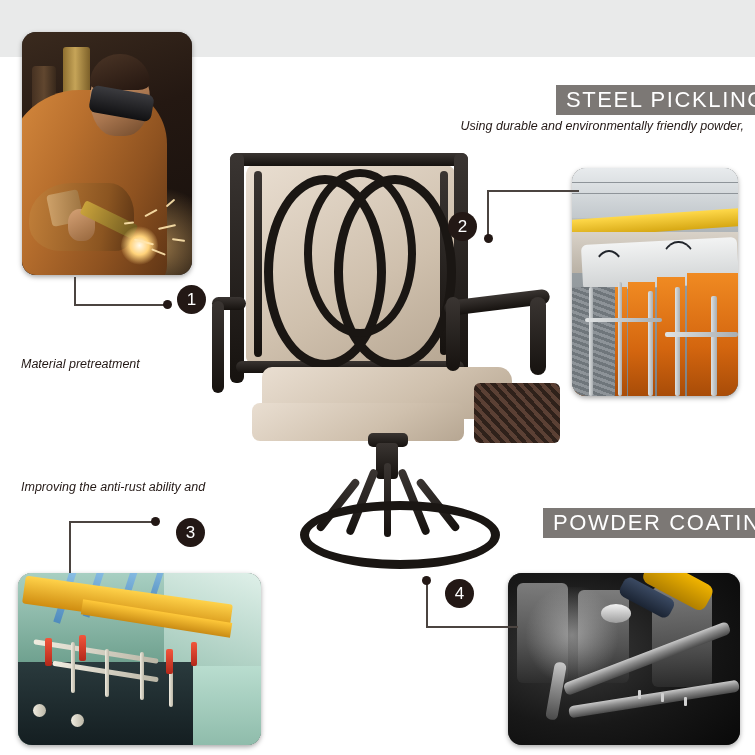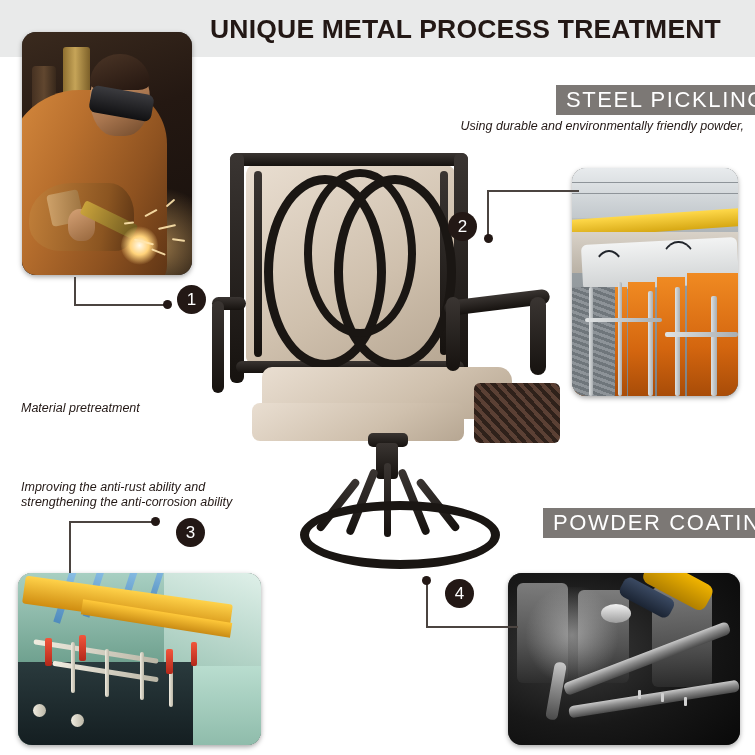--- a/index.html
+++ b/index.html
@@ -120,21 +120,20 @@
     color:#fff;font-size:17px;line-height:29px;text-align:center;font-weight:300;}
   .conn-line{position:absolute;background:#4b4440;}
   .conn-dot{position:absolute;width:9px;height:9px;border-radius:50%;background:#231815;}
 </style>
 </head>
 <body>
 
 <div id="page">
 
   <div class="header-band"></div>
-  <div class="header-title">UNIQUE METAL PROCESS TREATMENT</div>
 
   <div class="photo" id="photo-welding">
     <div class="inner welder-bg">
       <div class="w-bottle2"></div>
       <div class="w-bottle"></div>
       <div class="w-body"></div>
       <div class="w-head"></div>
       <div class="w-hair"></div>
       <div class="w-goggle"></div>
       <div class="w-arm"></div>
@@ -262,31 +261,30 @@
     <div class="ch-metal" style="left:226px;top:328px;width:8px;height:64px;border-radius:4px;transform:rotate(-38deg);"></div>
 
     <div style="position:absolute;left:92px;top:356px;width:182px;height:50px;border:9px solid #1a1613;
         border-radius:50%;"></div>
   </div>
 
   <div class="conn-line" style="left:74px;top:277px;width:2px;height:29px;"></div>
   <div class="conn-line" style="left:74px;top:304px;width:94px;height:2px;"></div>
   <div class="conn-dot" style="left:163px;top:300px;"></div>
   <div class="badge" style="left:177px;top:285px;">1</div>
-  <div class="sec-desc" style="left:21px;top:357px;width:240px;margin-top:44px;">Material pretreatment</div>
+  <div class="sec-desc" style="left:21px;top:357px;width:240px;">Material pretreatment</div>
 
   <div class="sec-bar" style="left:556px;top:85px;">STEEL PICKLING</div>
   <div class="sec-desc" style="left:444px;top:119px;width:300px;text-align:right;">Using durable and environmentally friendly powder,</div>
   <div class="conn-line" style="left:487px;top:190px;width:2px;height:48px;"></div>
   <div class="conn-line" style="left:487px;top:190px;width:92px;height:2px;"></div>
   <div class="conn-dot" style="left:484px;top:234px;"></div>
   <div class="badge" style="left:448px;top:212px;">2</div>
 
   <div class="sec-desc" style="left:21px;top:480px;width:260px;">Improving the anti-rust ability and</div>
-  <div class="sec-desc" style="left:21px;top:495px;width:260px;">strengthening the anti-corrosion ability</div>
   <div class="conn-line" style="left:69px;top:521px;width:2px;height:52px;"></div>
   <div class="conn-line" style="left:69px;top:521px;width:86px;height:2px;"></div>
   <div class="conn-dot" style="left:151px;top:517px;"></div>
   <div class="badge" style="left:176px;top:518px;">3</div>
 
   <div class="sec-bar" style="left:543px;top:508px;">POWDER COATING</div>
   <div class="conn-line" style="left:426px;top:580px;width:2px;height:48px;"></div>
   <div class="conn-line" style="left:426px;top:626px;width:92px;height:2px;"></div>
   <div class="conn-dot" style="left:422px;top:576px;"></div>
   <div class="badge" style="left:445px;top:579px;">4</div>

